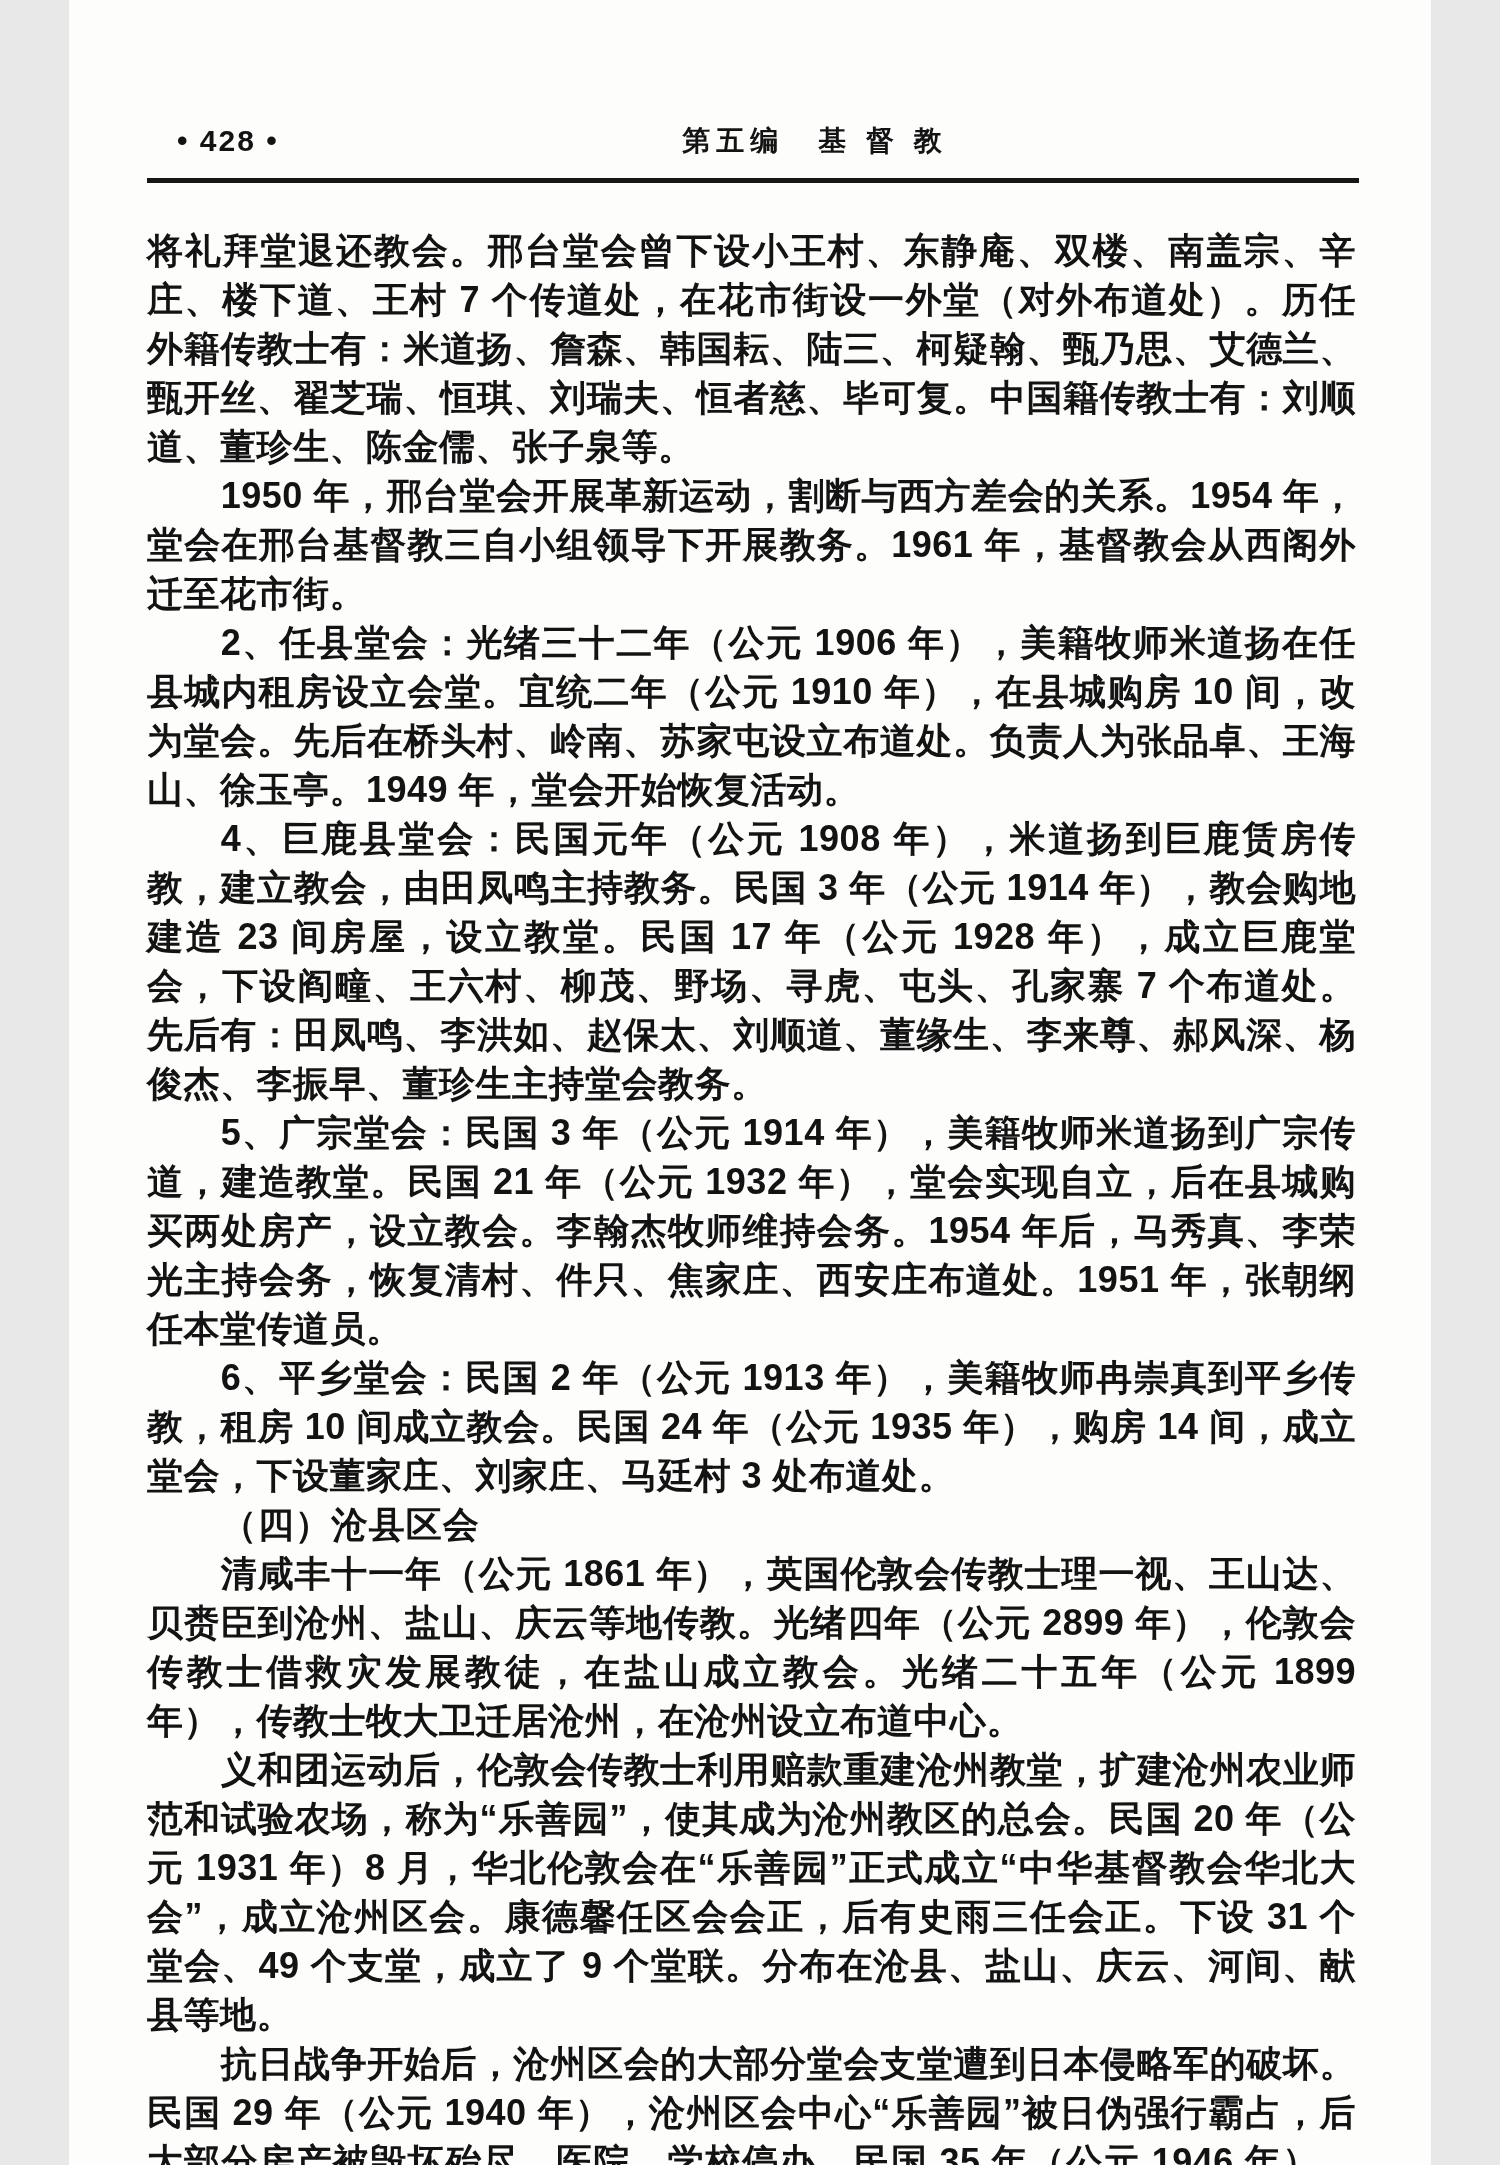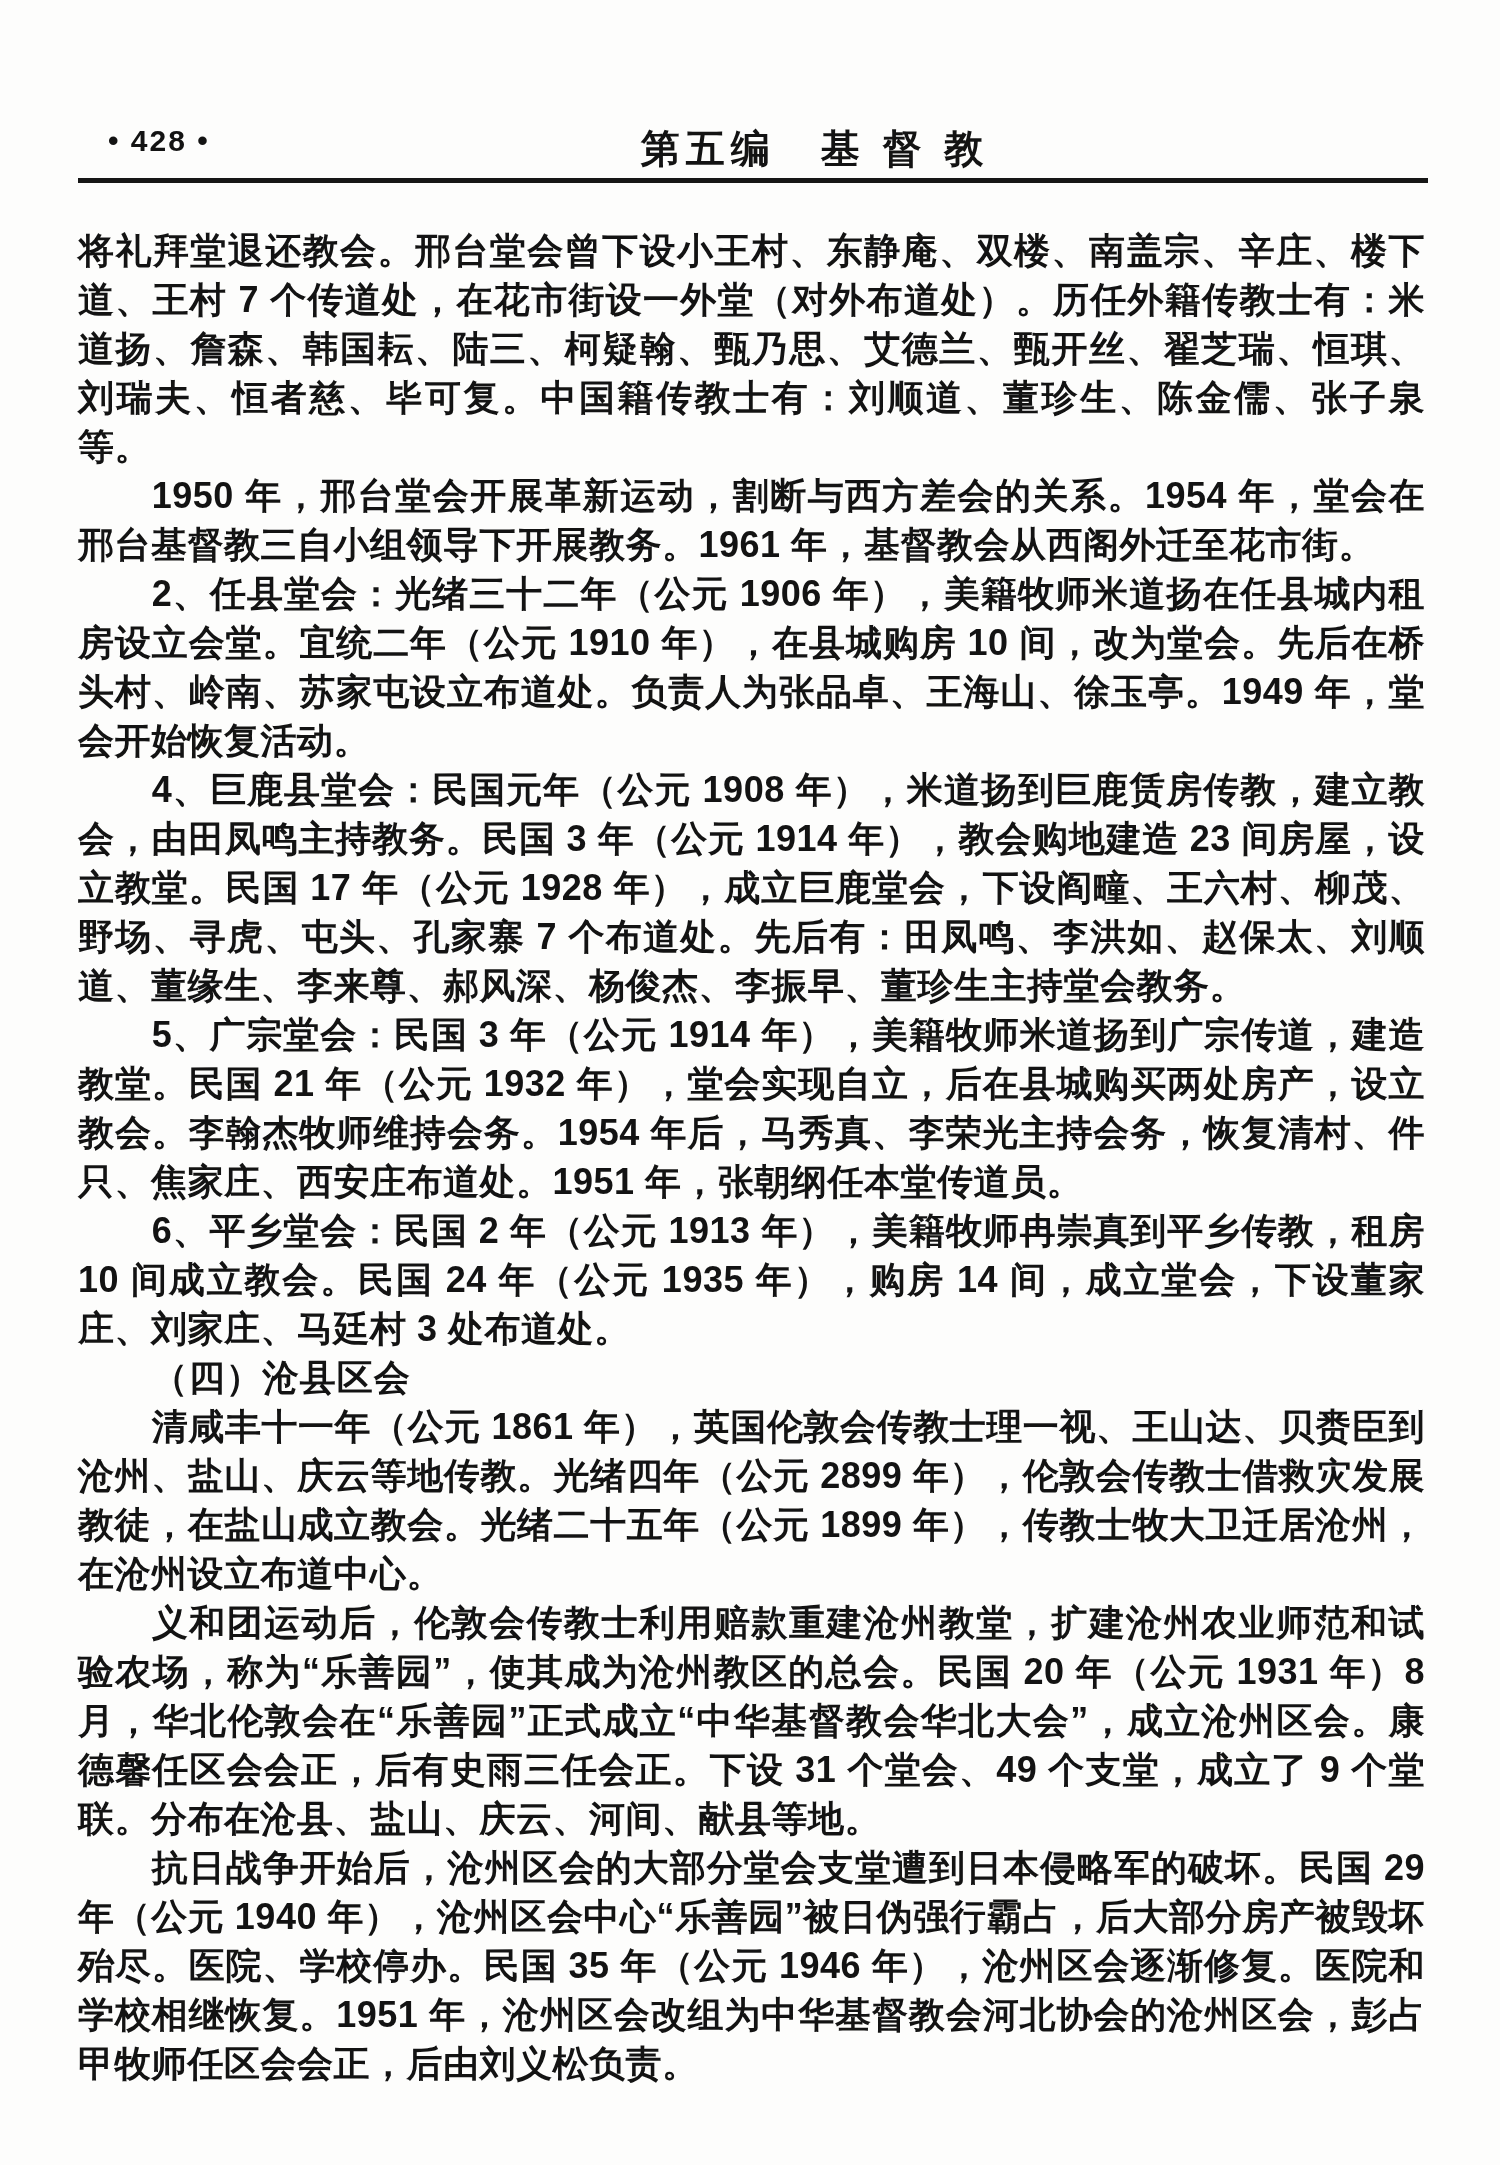--- a/index.html
+++ b/index.html
@@ -2,21 +2,21 @@
 <html><head>
 <meta charset="utf-8">
 <style>
   html, body {
     margin: 0;
     padding: 0;
     background: #e8e8e8;
   }
   .page {
     position: relative;
-    width: 1500px;
+    width: 1362px;
     height: 2165px;
     margin: 0 auto;
     background: #fdfdfc;
     color: #131313;
     font-family: "Liberation Sans", sans-serif;
     overflow: hidden;
   }
   .running-header {
     position: absolute;
     top: 118px;
@@ -31,21 +31,21 @@
     font-size: 30px;
     font-weight: 700;
     letter-spacing: 2px;
     white-space: nowrap;
   }
   .section-title {
     position: absolute;
     left: 50%;
     top: 4px;
     transform: translateX(-50%) translateX(62px);
-    font-size: 39px;
+    font-size: 28px;
     font-weight: 700;
     letter-spacing: 6px;
     white-space: nowrap;
   }
   .header-rule {
     position: absolute;
     top: 178px;
     left: 78px;
     right: 72px;
     height: 5px;

